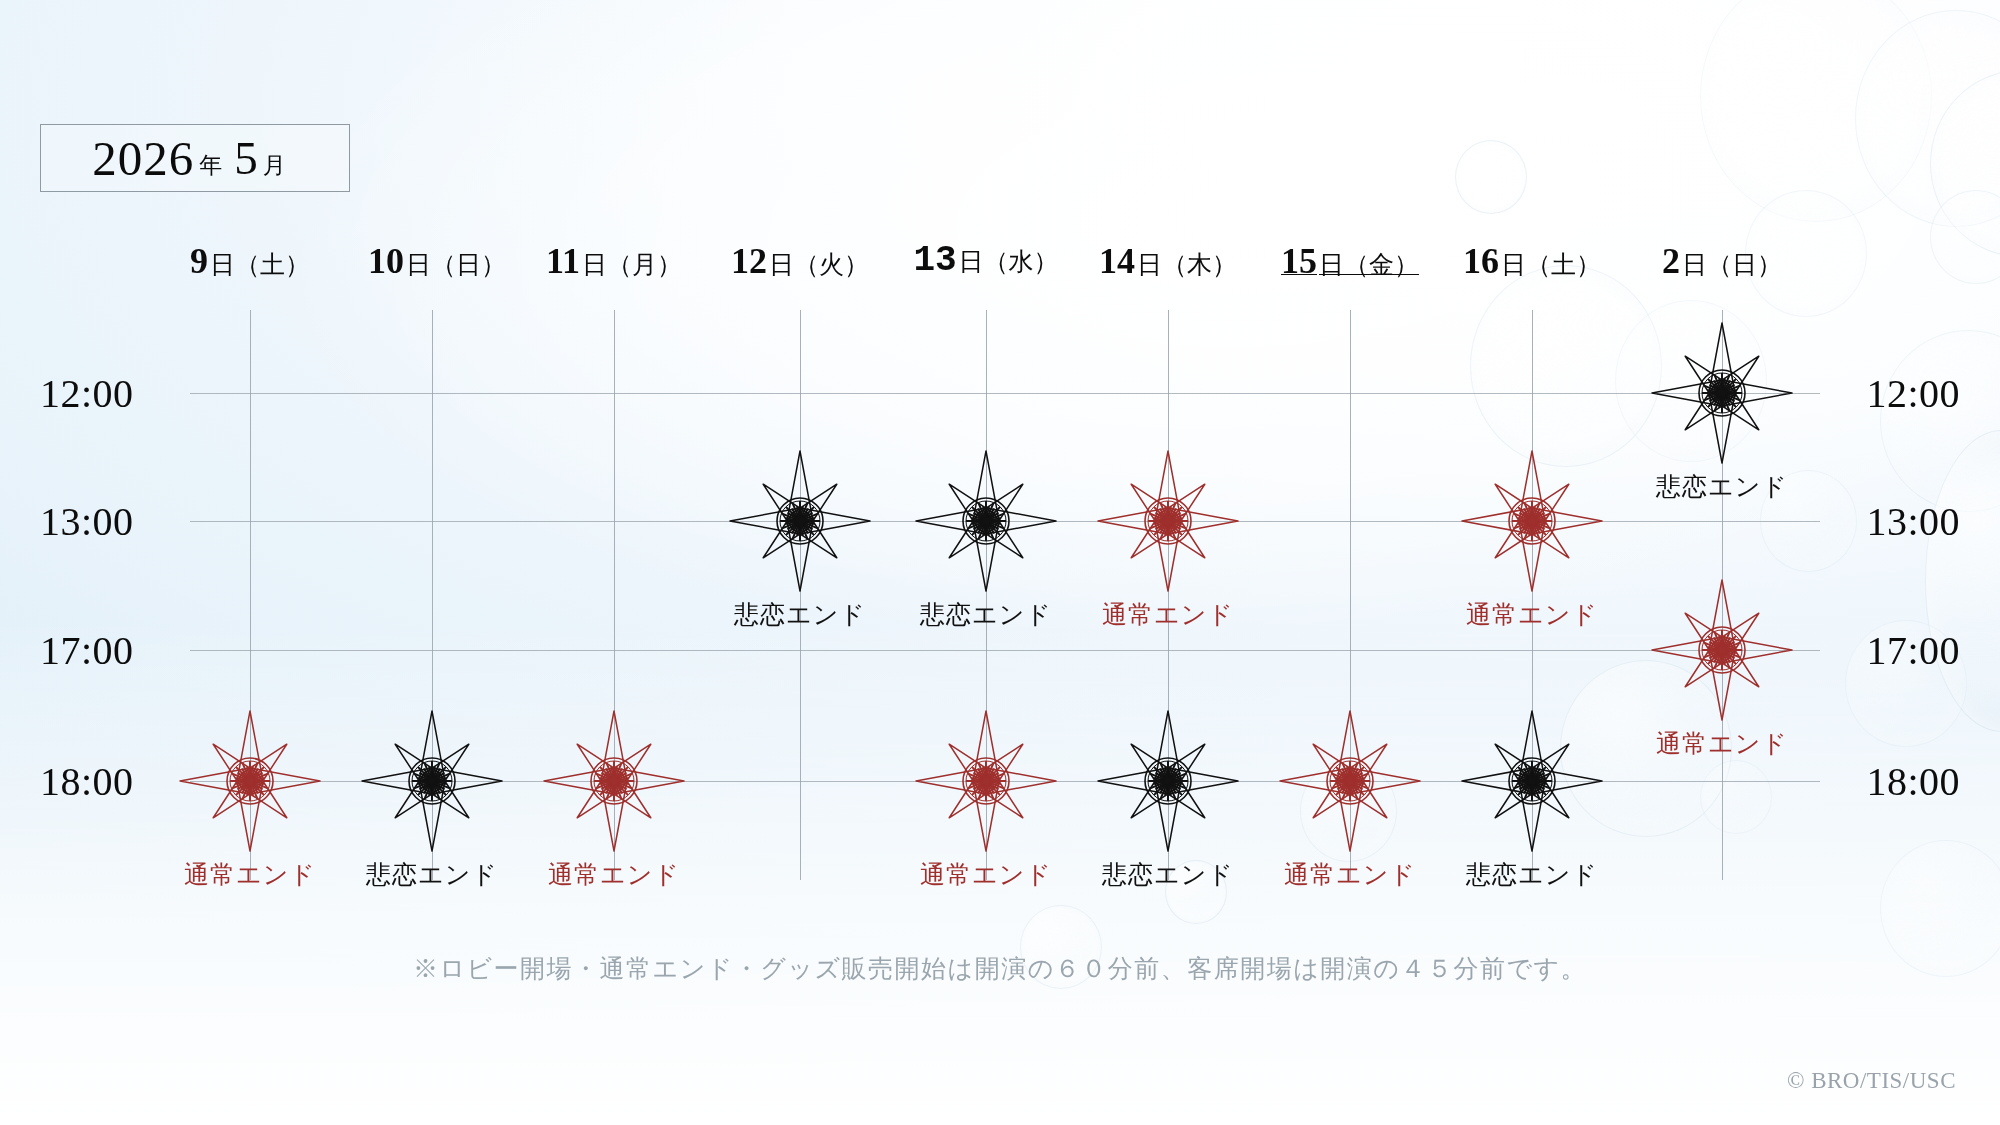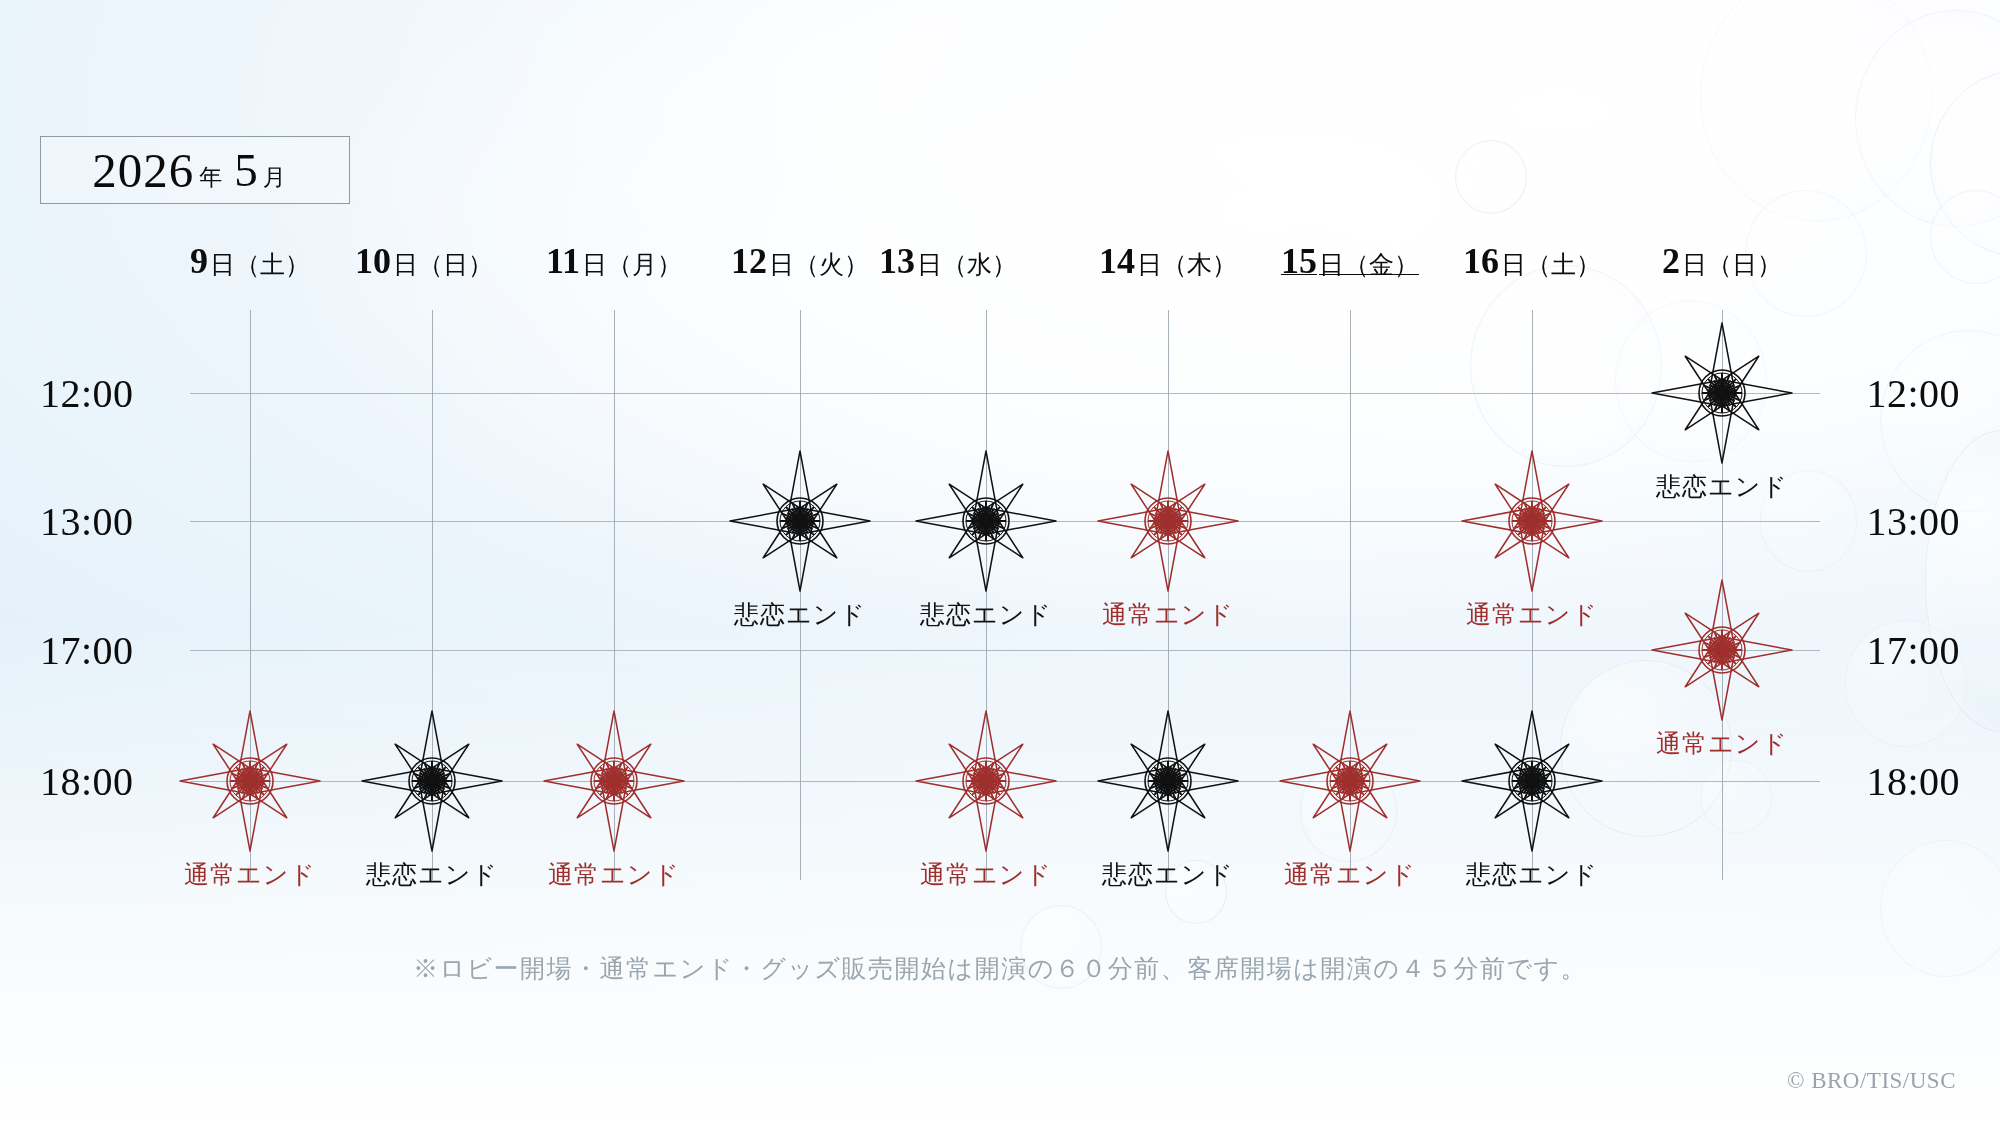--- a/index.html
+++ b/index.html
@@ -29,21 +29,21 @@
   .bubble{
     position:absolute;border-radius:50%;
     background:radial-gradient(circle at 34% 30%, rgba(255,255,255,.92) 0%, rgba(255,255,255,.22) 42%, rgba(255,255,255,0) 62%),
                radial-gradient(circle at 50% 50%, rgba(255,255,255,0) 60%, rgba(207,224,236,.40) 88%, rgba(255,255,255,0) 100%);
     box-shadow:inset 0 0 22px rgba(255,255,255,.85);
     border:1px solid rgba(196,216,230,.40);
   }
 
   
   #title-box{
-    position:absolute;left:40px;top:136px;width:310px;height:68px;
+    position:absolute;left:40px;top:124px;width:310px;height:68px;
     border:1.5px solid #8f9aa3;background:rgba(255,255,255,.22);
     display:flex;align-items:center;justify-content:center;box-sizing:border-box;
   }
   #title-box .yr{font-size:49px;color:#0b0b0b;letter-spacing:1px;}
   #title-box .sm{font-size:23px;color:#0b0b0b;margin:0 12px 0 5px;position:relative;top:7px;}
   #title-box .mo{font-size:47px;color:#0b0b0b;}
 
   
   #grid{position:absolute;left:0;top:0;width:2000px;height:1125px;}
   .vline{position:absolute;width:1px;background:#9aa3ab;opacity:.85;}
@@ -125,24 +125,24 @@
     <div class="vline" style="left: 986px; top: 310px; height: 570px;"></div>
     <div class="vline" style="left: 1168px; top: 310px; height: 570px;"></div>
     <div class="vline" style="left: 1350px; top: 310px; height: 570px;"></div>
     <div class="vline" style="left: 1532px; top: 310px; height: 570px;"></div>
     <div class="vline" style="left: 1722px; top: 310px; height: 570px;"></div>
     <div class="hline" style="left: 190px; top: 393px; width: 1630px;"></div>
     <div class="hline" style="left: 190px; top: 521px; width: 1630px;"></div>
     <div class="hline" style="left: 190px; top: 650px; width: 1630px;"></div>
     <div class="hline" style="left: 190px; top: 781px; width: 1630px;"></div>
     <div class="day-head" style="left: 250px; top: 240px;"><span class="dnum">9</span><span class="dsuf">日（土）</span></div>
-    <div class="day-head" style="left: 424px; top: 240px;"><span class="dnum">10</span><span class="dsuf">日（日）</span></div>
+    <div class="day-head" style="left: 437px; top: 240px;"><span class="dnum">10</span><span class="dsuf">日（日）</span></div>
     <div class="day-head" style="left: 614px; top: 240px;"><span class="dnum">11</span><span class="dsuf">日（月）</span></div>
     <div class="day-head" style="left: 800px; top: 240px; font-family: Liberation Serif, serif;"><span class="dnum">12</span><span class="dsuf">日（火）</span></div>
-    <div class="day-head" style="left: 948px; top: 240px;"><span class="dnum">13</span><span class="dsuf">日（水）</span></div>
+    <div class="day-head" style="left: 986px; top: 240px; font-family: Liberation Mono, monospace;"><span class="dnum">13</span><span class="dsuf">日（水）</span></div>
     <div class="day-head" style="left: 1168px; top: 240px;"><span class="dnum">14</span><span class="dsuf">日（木）</span></div>
     <div class="day-head" style="left: 1350px; top: 240px; text-decoration: underline;"><span class="dnum">15</span><span class="dsuf">日（金）</span></div>
     <div class="day-head" style="left: 1532px; top: 240px; text-align: right;"><span class="dnum">16</span><span class="dsuf">日（土）</span></div>
     <div class="day-head" style="left: 1722px; top: 240px;"><span class="dnum">2</span><span class="dsuf">日（日）</span></div>
     <div class="time-label time-left" style="top: 393px;">12:00</div>
     <div class="time-label time-right" style="top: 393px;">12:00</div>
     <div class="time-label time-left" style="top: 521px;">13:00</div>
     <div class="time-label time-right" style="top: 521px;">13:00</div>
     <div class="time-label time-left" style="top: 650px;">17:00</div>
     <div class="time-label time-right" style="top: 650px;">17:00</div>

